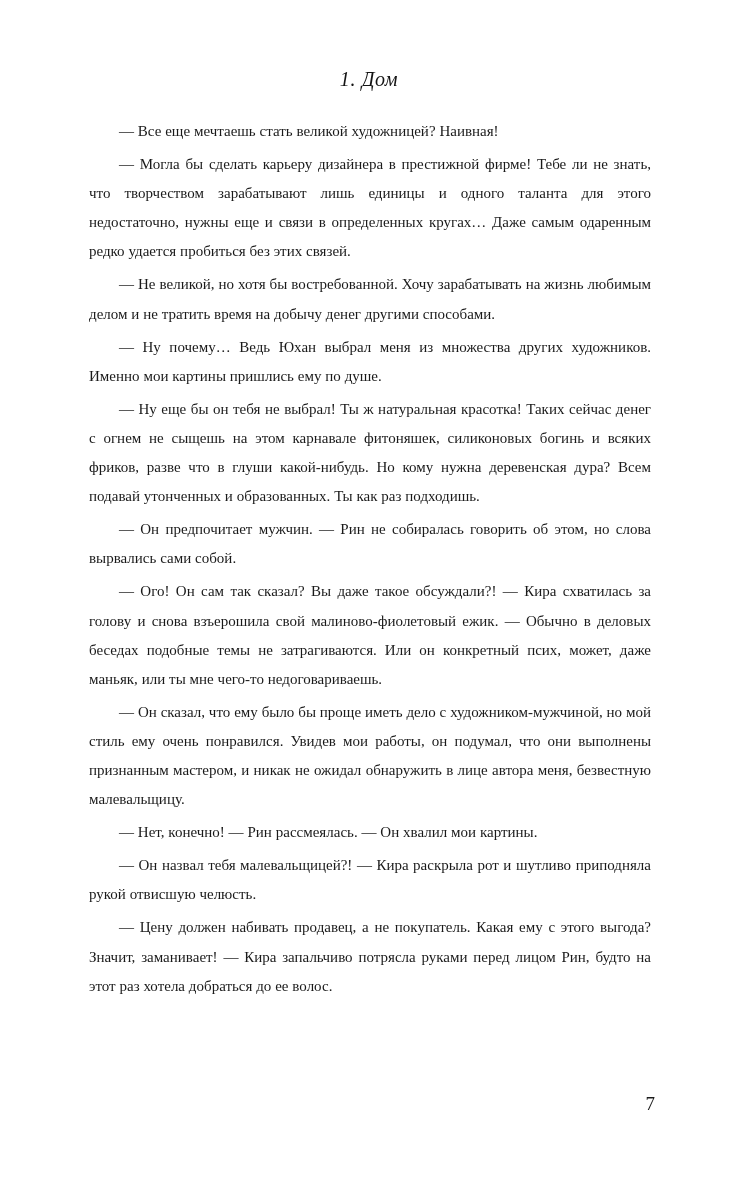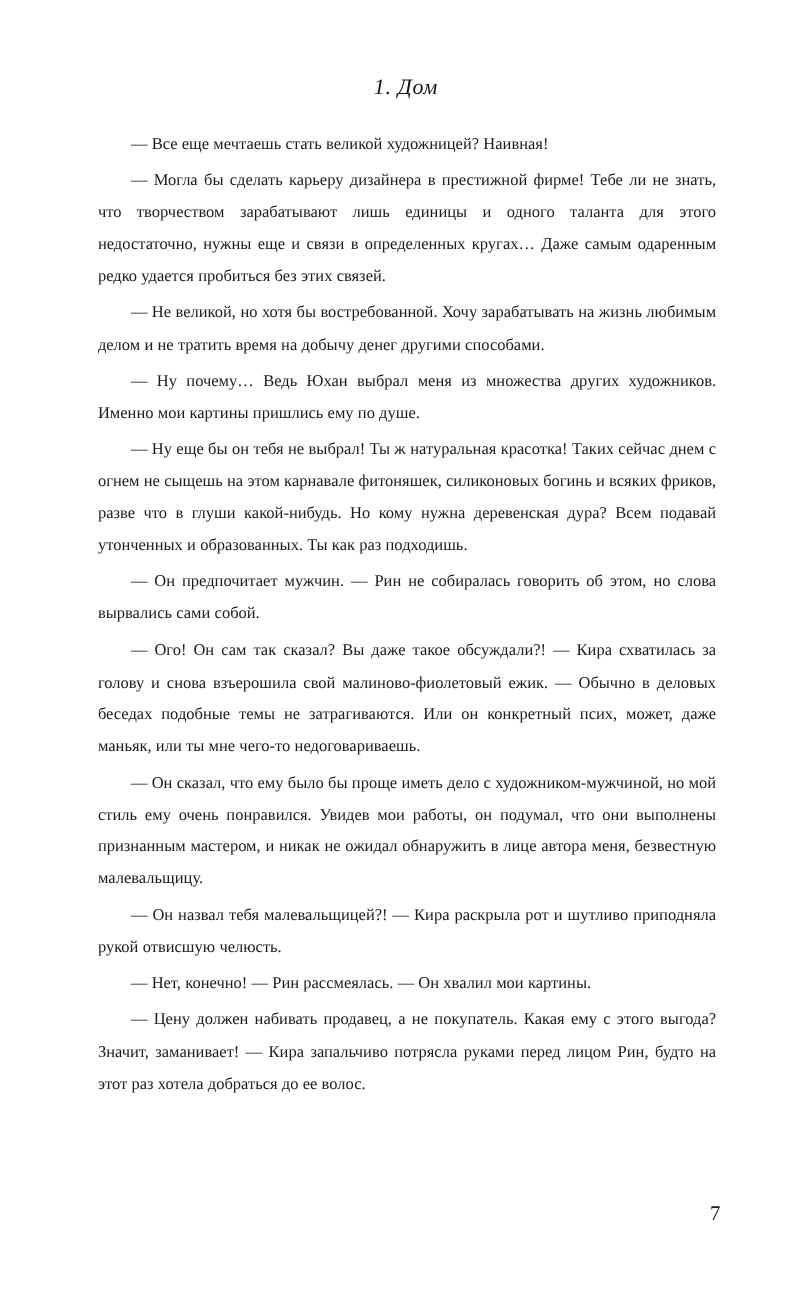--- a/index.html
+++ b/index.html
@@ -68,24 +68,24 @@
 
 <div class="page">
 
   <div class="chapter-head">1. Дом</div>
 
   <div class="text-block">
     <p class="para">— Все еще мечтаешь стать великой художницей? Наивная!</p>
     <p class="para">— Могла бы сделать карьеру дизайнера в престижной фирме! Тебе ли не знать, что творчеством зарабатывают лишь единицы и одного таланта для этого недостаточно, нужны еще и связи в определенных кругах… Даже самым одаренным редко удается пробиться без этих связей.</p>
     <p class="para">— Не великой, но хотя бы востребованной. Хочу зарабатывать на жизнь любимым делом и не тратить время на добычу денег другими способами.</p>
     <p class="para">— Ну почему… Ведь Юхан выбрал меня из множества других художников. Именно мои картины пришлись ему по душе.</p>
-    <p class="para">— Ну еще бы он тебя не выбрал! Ты ж натуральная красотка! Таких сейчас днем с огнем не сыщешь на этом карнавале фитоняшек, силиконовых богинь и всяких фриков, разве что в глуши какой-нибудь. Но кому нужна деревенская дура? Всем подавай утонченных и образованных. Ты как раз подходишь.</p>
+    <p class="para">— Ну еще бы он тебя не выбрал! Ты ж натуральная красотка! Таких сейчас денег с огнем не сыщешь на этом карнавале фитоняшек, силиконовых богинь и всяких фриков, разве что в глуши какой-нибудь. Но кому нужна деревенская дура? Всем подавай утонченных и образованных. Ты как раз подходишь.</p>
     <p class="para">— Он предпочитает мужчин. — Рин не собиралась говорить об этом, но слова вырвались сами собой.</p>
     <p class="para">— Ого! Он сам так сказал? Вы даже такое обсуждали?! — Кира схватилась за голову и снова взъерошила свой малиново-фиолетовый ежик. — Обычно в деловых беседах подобные темы не затрагиваются. Или он конкретный псих, может, даже маньяк, или ты мне чего-то недоговариваешь.</p>
     <p class="para">— Он сказал, что ему было бы проще иметь дело с художником-мужчиной, но мой стиль ему очень понравился. Увидев мои работы, он подумал, что они выполнены признанным мастером, и никак не ожидал обнаружить в лице автора меня, безвестную малевальщицу.</p>
+    <p class="para">— Нет, конечно! — Рин рассмеялась. — Он хвалил мои картины.</p>
     <p class="para">— Он назвал тебя малевальщицей?! — Кира раскрыла рот и шутливо приподняла рукой отвисшую челюсть.</p>
-    <p class="para">— Нет, конечно! — Рин рассмеялась. — Он хвалил мои картины.</p>
     <p class="para">— Цену должен набивать продавец, а не покупатель. Какая ему с этого выгода? Значит, заманивает! — Кира запальчиво потрясла руками перед лицом Рин, будто на этот раз хотела добраться до ее волос.</p>
   </div>
 
   <div class="folio">7</div>
 
 </div>
 
 </body></html>

